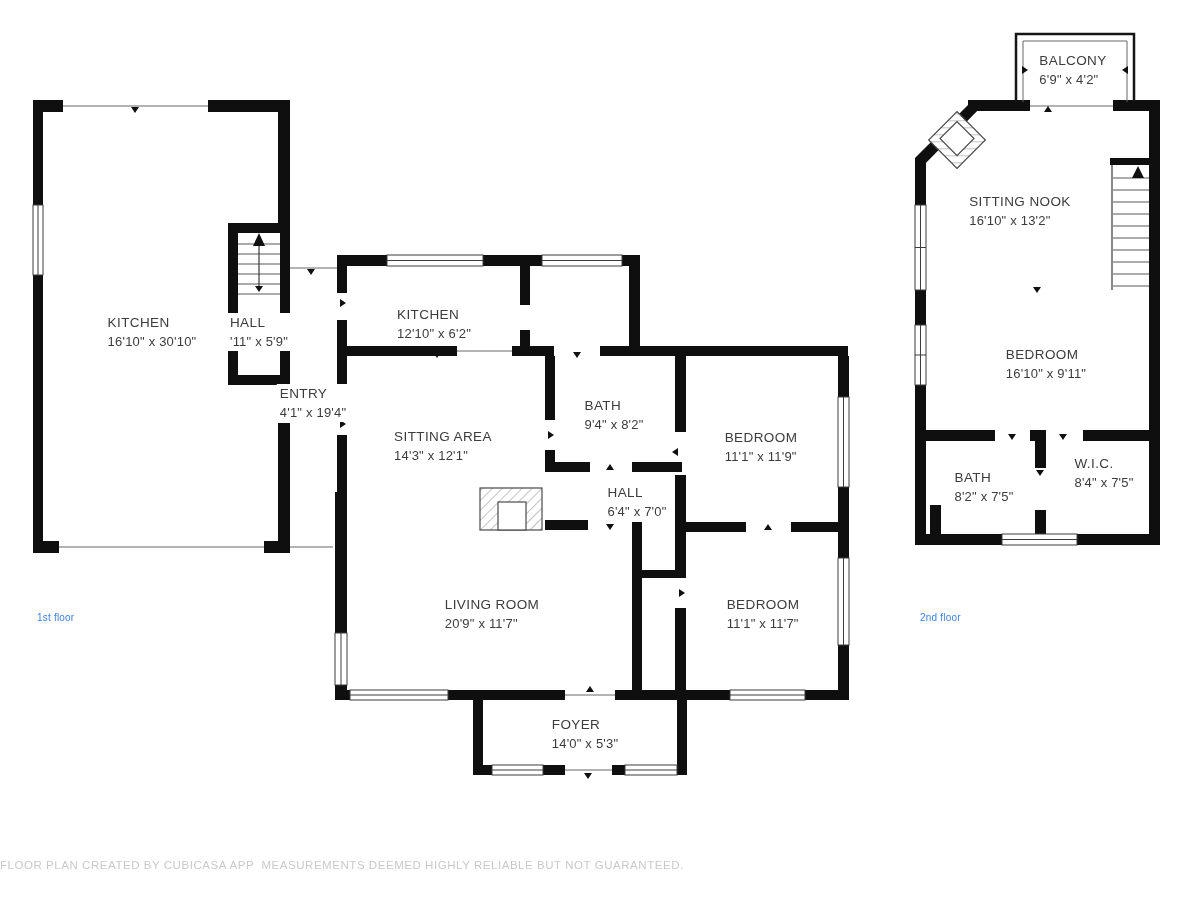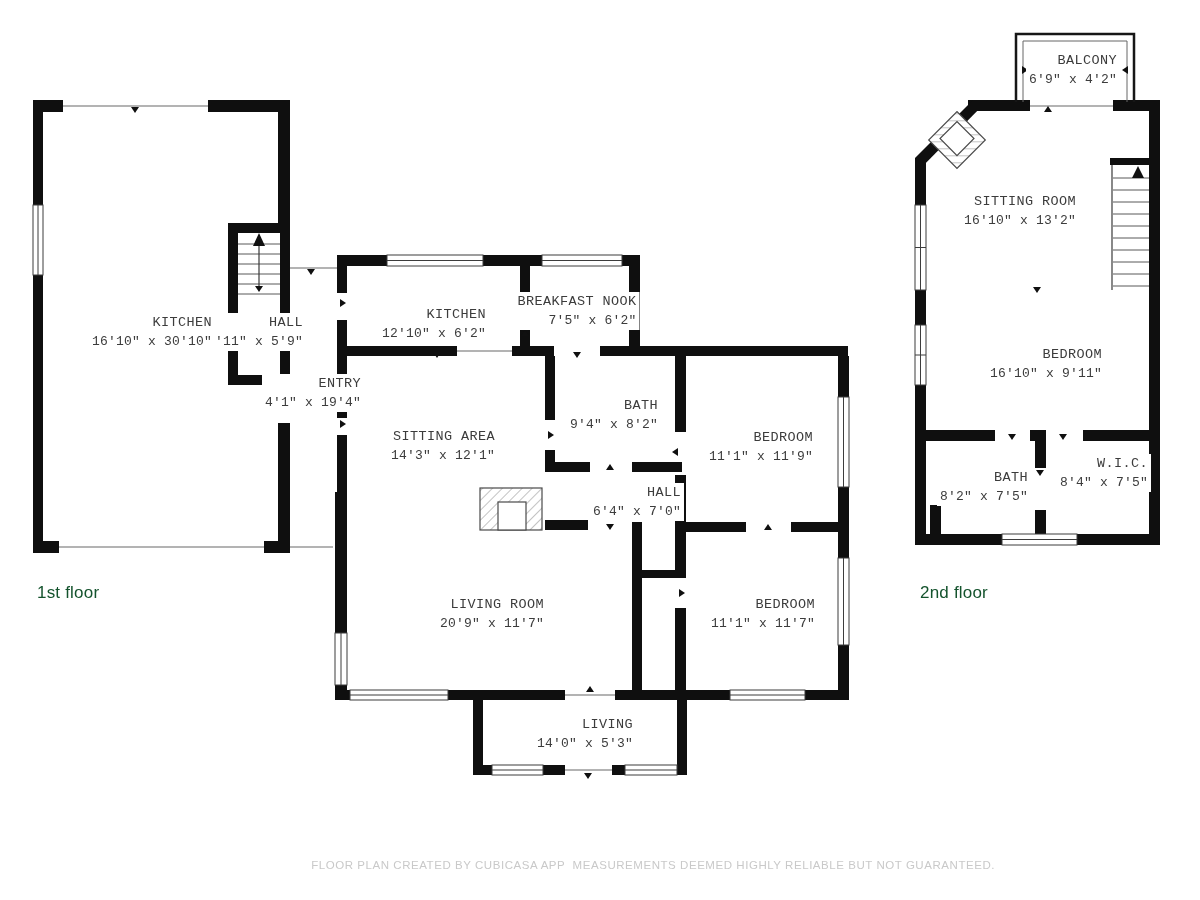--- a/index.html
+++ b/index.html
@@ -12,28 +12,28 @@
   .wall{fill:var(--wall,#0f0f0f);}
   .win{fill:#ffffff;stroke:#3c3c3c;stroke-width:1;}
   .winline{stroke:#3c3c3c;stroke-width:1;fill:none;}
   .thin{stroke:var(--opening-line,#9a9a9a);stroke-width:1.5;fill:none;}
   .tread{stroke:#585858;stroke-width:1;fill:none;}
   .stairline{stroke:#3a3a3a;stroke-width:1.2;fill:none;}
   .m{fill:#101010;}
   .fpbox{stroke:#4a4a4a;stroke-width:1.2;}
   .room-label{
     position:absolute;transform:translate(-50%,-50%);
-    text-align:right;color:var(--label-text,#3c3c3c);
-    background:#ffffff;padding:0 3px;line-height:19px;white-space:nowrap;font-family:Liberation Mono, monospace;
+    text-align:left;color:var(--label-text,#3c3c3c);
+    background:#ffffff;padding:0 3px;line-height:19px;white-space:nowrap;
   }
   .room-name{font-size:13.5px;letter-spacing:.4px;}
   .room-dims{font-size:13px;letter-spacing:.2px;}
-  .floor-caption{position:absolute;font-size:17px;color:#14532d;letter-spacing:.2px;}
+  .floor-caption{position:absolute;font-size:10px;color:#3b82f6;letter-spacing:.2px;margin-top:29px;}
   .footer{
-    position:absolute;left:0;top:859px;width:995px;text-align:right;
+    position:absolute;left:0;top:859px;width:995px;text-align:left;
     font-size:11.5px;letter-spacing:.55px;color:var(--footer-text,#c9c9c9);
     white-space:pre;
   }
 </style>
 </head>
 <body>
 
 <div class="plan">
 
   <svg width="1200" height="900" viewBox="0 0 1200 900">
@@ -242,32 +242,28 @@
   </svg>
 
   <div class="room-label" style="left:152px;top:332px">
     <div class="room-name">KITCHEN</div>
     <div class="room-dims">16'10" x 30'10"</div>
   </div>
   <div class="room-label" style="left:259px;top:332px">
     <div class="room-name">HALL</div>
     <div class="room-dims">'11" x 5'9"</div>
   </div>
-  <div class="room-label" style="left:313px;top:393px">
+  <div class="room-label" style="left:313px;top:403px">
     <div class="room-name">ENTRY</div>
     <div class="room-dims">4'1" x 19'4"</div>
   </div>
   <div class="room-label" style="left:434px;top:324px">
     <div class="room-name">KITCHEN</div>
     <div class="room-dims">12'10" x 6'2"</div>
   </div>
-  <div class="room-label" style="left:577px;top:311px">
-    <div class="room-name">BREAKFAST NOOK</div>
-    <div class="room-dims">7'5" x 6'2"</div>
-  </div>
   <div class="room-label" style="left:443px;top:446px">
     <div class="room-name">SITTING AREA</div>
     <div class="room-dims">14'3" x 12'1"</div>
   </div>
   <div class="room-label" style="left:614px;top:415px">
     <div class="room-name">BATH</div>
     <div class="room-dims">9'4" x 8'2"</div>
   </div>
   <div class="room-label" style="left:637px;top:502px">
     <div class="room-name">HALL</div>
@@ -279,30 +275,30 @@
   </div>
   <div class="room-label" style="left:492px;top:614px">
     <div class="room-name">LIVING ROOM</div>
     <div class="room-dims">20'9" x 11'7"</div>
   </div>
   <div class="room-label" style="left:763px;top:614px">
     <div class="room-name">BEDROOM</div>
     <div class="room-dims">11'1" x 11'7"</div>
   </div>
   <div class="room-label" style="left:585px;top:734px">
-    <div class="room-name">LIVING</div>
+    <div class="room-name">FOYER</div>
     <div class="room-dims">14'0" x 5'3"</div>
   </div>
 
   <div class="room-label" style="left:1073px;top:70px">
     <div class="room-name">BALCONY</div>
     <div class="room-dims">6'9" x 4'2"</div>
   </div>
   <div class="room-label" style="left:1020px;top:211px">
-    <div class="room-name">SITTING ROOM</div>
+    <div class="room-name">SITTING NOOK</div>
     <div class="room-dims">16'10" x 13'2"</div>
   </div>
   <div class="room-label" style="left:1046px;top:364px">
     <div class="room-name">BEDROOM</div>
     <div class="room-dims">16'10" x 9'11"</div>
   </div>
   <div class="room-label" style="left:984px;top:487px">
     <div class="room-name">BATH</div>
     <div class="room-dims">8'2" x 7'5"</div>
   </div>

